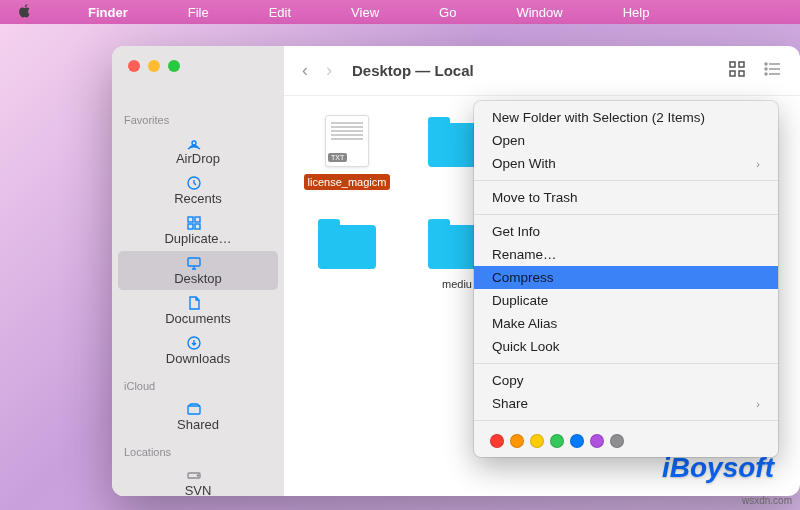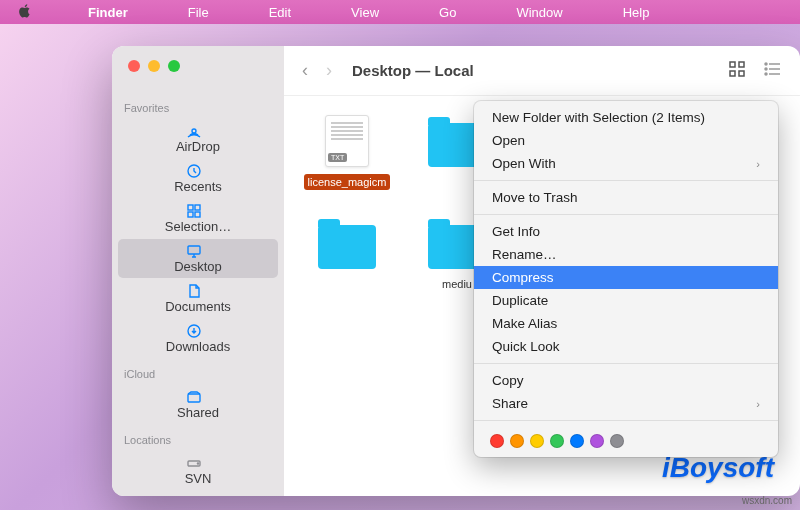--- a/index.html
+++ b/index.html
@@ -8,21 +8,21 @@
 
 .menubar { height: 24px; background: linear-gradient(#e070c0, #d860b8); display: flex; align-items: center; padding-left: 18px; color: #fff; font-size: 13px; gap: 38px; }
 .apple-logo { margin-right: 18px; font-size: 15px; }
 .menubar-item { margin-right: 22px; cursor: default; }
 .menubar-item.bold { font-weight: 600; }
 
 
 .finder-window { position: absolute; left: 112px; top: 46px; width: 688px; height: 450px; background: #fff; border-radius: 12px; box-shadow: 0 20px 50px rgba(0,0,0,0.3); overflow: hidden; display: flex; }
 
 
-.sidebar { width: 172px; background: #e7e4e6; padding-top: 14px; display: flex; flex-direction: column; font-size: 13px; }
+.sidebar { width: 172px; background: #e7e4e6; padding-top: 14px; display: flex; flex-direction: column; font-size: 13px; gap: 12px; }
 .traffic-lights { display: flex; gap: 8px; padding-left: 16px; margin-bottom: 20px; }
 .tl { width: 12px; height: 12px; border-radius: 50%; }
 .tl.red { background: #ff5f57; } .tl.yellow { background: #febc2e; } .tl.green { background: #28c840; }
 .section-label { color: #8e8e93; font-size: 11px; font-weight: 500; padding: 4px 16px 4px 12px; margin-top: 6px; }
 .sb-item { display: flex; align-items: center; padding: 4px 10px; margin: 1px 6px; border-radius: 5px; cursor: default; color: #3a3a3c; flex-direction: column; }
 .sb-item.selected { background: #cfcbd0; }
 .sb-icon { width: 18px; display: inline-flex; justify-content: center; margin-right: 8px; color: #007aff; font-size: 14px; }
 .sb-icon.gray { color: #8e8e93; }
 
 
@@ -40,21 +40,21 @@
 .doc-icon::before { content:""; position:absolute; top:6px; left:5px; right:5px; height:2px; background:#ccc; box-shadow: 0 4px #ccc, 0 8px #ccc, 0 12px #ccc, 0 16px #ccc; }
 .txt-badge { position:absolute; left:2px; bottom:4px; background:#888; color:#fff; font-size:7px; padding:1px 3px; border-radius:2px; }
 .folder-icon { width: 60px; height: 44px; background: #21c3f3; border-radius: 4px; position: relative; margin-top:8px; }
 .folder-icon::before { content:""; position:absolute; top:-6px; left:0; width:22px; height:8px; background:#21c3f3; border-radius:3px 3px 0 0; }
 .file-label { font-size: 11px; text-align: center; padding: 1px 4px; border-radius: 3px; color: #333; line-height: 1.3; max-width: 90px; overflow: hidden; }
 .file-label.selected { background: #c2410c; color: #fff; }
 
 
 .context-menu { position: absolute; left: 190px; top: 5px; width: 304px; background: #f4f4f4; border-radius: 7px; box-shadow: 0 0 0 1px rgba(0,0,0,0.1), 0 10px 30px rgba(0,0,0,0.3); padding: 5px 0; font-size: 13.5px; color: #222; z-index: 10; }
 .cm-item { padding: 4px 18px; cursor: default; display: flex; justify-content: space-between; align-items: center; }
-.cm-item.highlighted { background: #3b82f6; color: #ffffff; }
+.cm-item.highlighted { background: #3b82f6; color: #0f172a; }
 .cm-sep { height: 1px; background: #ddd; margin: 5px 0; }
 .cm-sub { color: #888; font-size: 11px; }
 .tag-row { display: flex; gap: 6px; padding: 8px 16px 4px; }
 .tag-dot { width: 14px; height: 14px; border-radius: 50%; border: 1px solid rgba(0,0,0,0.15); }
 
 
 .watermark-logo { position: absolute; right: 26px; bottom: 26px; font-size: 28px; font-weight: 700; font-style: italic; color: #0a6aff; text-shadow: 0 1px 2px rgba(0,0,0,0.2); }
 .watermark-site { position: absolute; right: 8px; bottom: 4px; font-size: 10px; color: #666; }
 </style>
 </head>
@@ -105,21 +105,21 @@
         </div>
         <div class="sb-item">
           <span class="sb-icon">
             <svg width="16" height="16" viewBox="0 0 16 16" fill="none" stroke="#0a84ff" stroke-width="1.4">
               <rect x="2" y="2" width="5" height="5"></rect>
               <rect x="9" y="2" width="5" height="5"></rect>
               <rect x="2" y="9" width="5" height="5"></rect>
               <rect x="9" y="9" width="5" height="5"></rect>
             </svg>
           </span>
-          <span>Selection…</span>
+          <span>Duplicate…</span>
         </div>
         <div class="sb-item selected">
           <span class="sb-icon">
             <svg width="16" height="16" viewBox="0 0 16 16" fill="none" stroke="#0a84ff" stroke-width="1.4">
               <rect x="2" y="3" width="12" height="8" rx="1"></rect>
               <path d="M6 14h4M8 11v3"></path>
             </svg>
           </span>
           <span>Desktop</span>
         </div>

